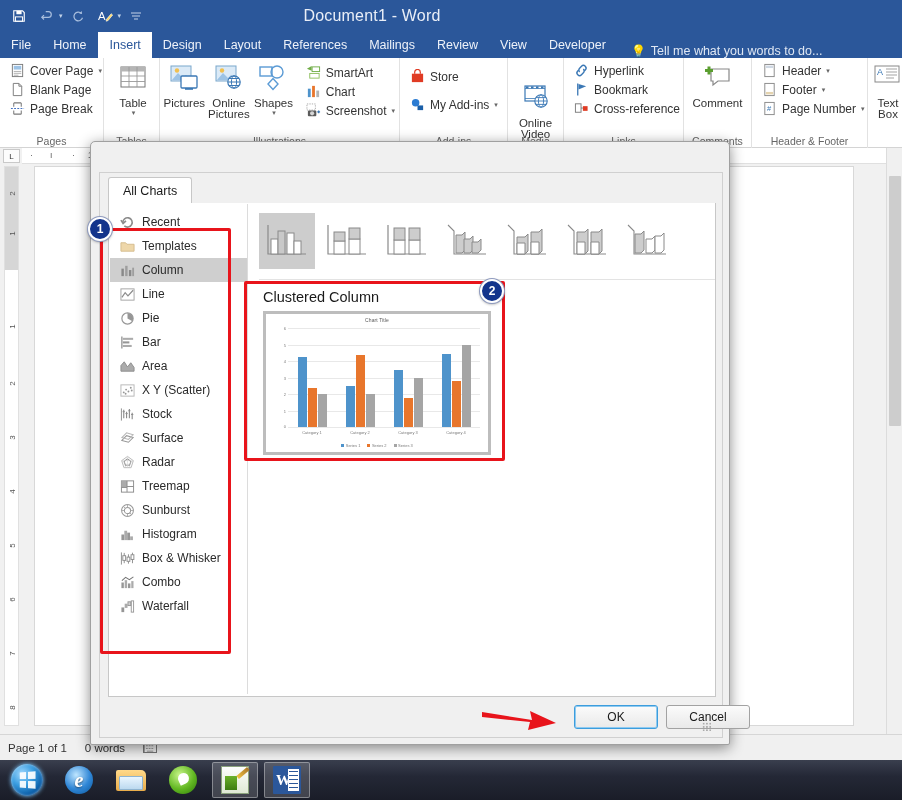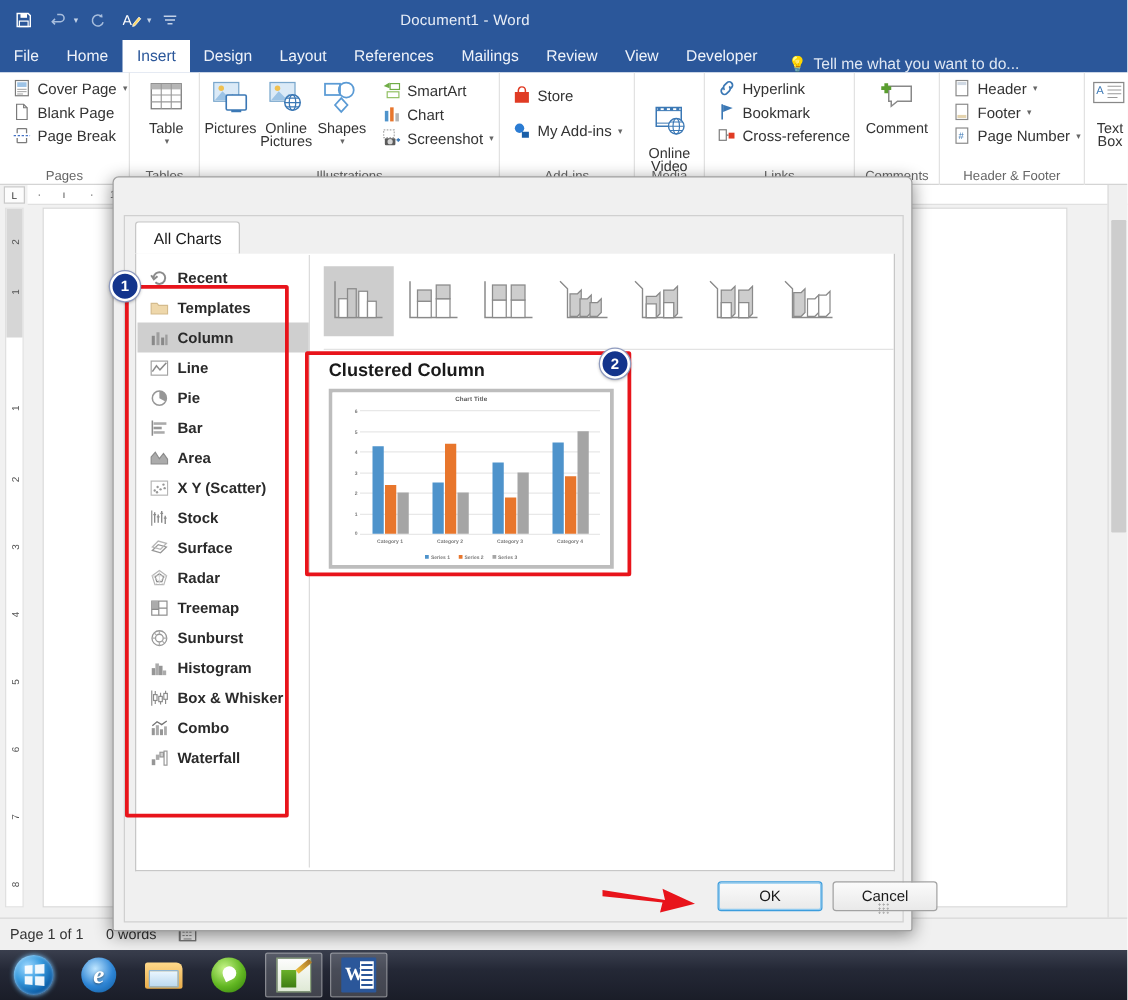--- a/index.html
+++ b/index.html
@@ -19,21 +19,21 @@
   .qat { position:absolute; left:6px; top:0; height:32px; display:flex; align-items:center; gap:2px; }
   .qat-btn {
     width:26px; height:26px; display:flex; align-items:center; justify-content:center;
     color:#ffffff; font-size:14px; line-height:1;
   }
   .qat-btn.dim { color:#a8bedd; }
   .qat-caret { font-size:7px; margin-left:-3px; color:#c3d2e8; }
   .win-title {
     position:absolute; left:0; top:0; width:744px; height:32px;
     display:flex; align-items:center; justify-content:center;
-    font-size:12px; color:#e9eef7; letter-spacing:.2px;text-align:center;
+    font-size:16px; color:#e9eef7; letter-spacing:.2px;text-align:center;
   }
 
   
   .tabstrip {
     position:absolute; left:0; top:32px; width:902px; height:26px;
     background:#2b579a; display:flex; align-items:flex-end;
   }
   .tab {
     height:26px; padding:0 11px; display:flex; align-items:center;
     font-size:12.5px; color:#eef2f9; white-space:nowrap;
@@ -192,21 +192,21 @@
     background:#f0f0f0; border:1px solid #d0d0d0;
   }
   .tabrow { position:absolute; left:8px; top:4px; height:26px; display:flex; align-items:flex-end; }
   .alltab {
     height:26px; padding:0 14px; display:flex; align-items:center;
     font-size:12.5px; color:#1a1a1a;
     background:#fff; border:1px solid #c7c7c7; border-bottom:none; border-radius:3px 3px 0 0;
   }
   .panel {
     position:absolute; left:8px; top:30px; width:608px; height:494px;
-    background:#fff; border:1px solid #c7c7c7; border-top:none;font-weight:bold;
+    background:#fff; border:1px solid #c7c7c7; border-top:none;
   }
 
   
   .catlist {
     position:absolute; left:1px; top:1px; width:138px; height:490px;
     background:#fff; border-right:1px solid #dcdcdc; padding-top:6px;
   }
   .cat {
     height:24px; display:flex; align-items:center; gap:7px; padding-left:10px;
     font-size:12px; color:#2a2a2a;
@@ -332,21 +332,21 @@
     <div class="tab active">Insert</div>
     <div class="tab">Design</div>
     <div class="tab">Layout</div>
     <div class="tab">References</div>
     <div class="tab">Mailings</div>
     <div class="tab">Review</div>
     <div class="tab">View</div>
     <div class="tab">Developer</div>
     <div class="tellme">
       <span class="bulb">💡</span>
-      <span>Tell me what you want to do...</span>
+      <span>Tell me what you words to do...</span>
     </div>
   </div>
 
   <div class="ribbon">
 
     <div class="rgroup" style="left:0; width:104px;">
       <div class="rbody" style="padding-left:6px;">
         <div class="col-small">
           <div class="s-item">
             <span class="s-ico">

